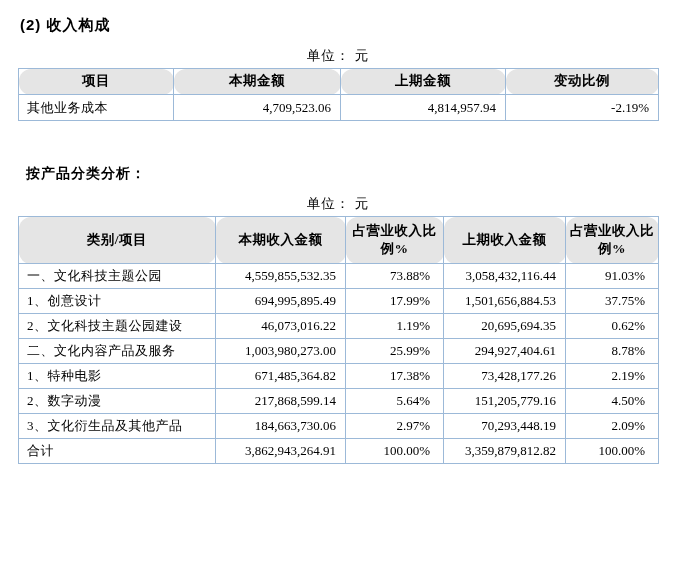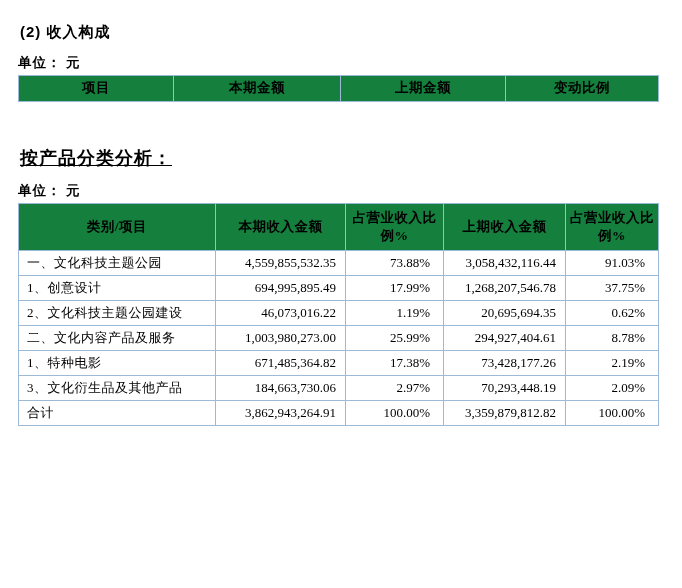--- a/index.html
+++ b/index.html
@@ -8,68 +8,67 @@
     background: #ffffff;
   }
   body {
     width: 682px;
     height: 588px;
     font-family: "Liberation Serif", serif;
     color: #000000;
     overflow: hidden;
   }
   .page {
-    padding: 19px 24px 0 18px;
+    padding: 12px 24px 0 18px;
     box-sizing: border-box;
     width: 552px;
   }
   .doc-title {
     font-family: "Liberation Sans", sans-serif;
     font-weight: bold;
     font-size: 15px;
     margin: 4px 0 0 2px;
     letter-spacing: 1px;
   }
   .unit-line {
     width: 640px;
-    text-align: left;
+    text-align: center;
     font-size: 13.5px;
     margin-top: 12px;
     margin-bottom: 3px;
     letter-spacing: 1px;
-    font-weight: bold;
   }
   .section-title {
     font-family: "Liberation Sans", sans-serif;
     font-weight: bold;
-    font-size: 18px;
-    margin: 44px 0 0 2px;
+    font-size: 14px;
+    margin: 44px 0 0 8px;
     letter-spacing: 1px;
-    text-decoration: underline;
   }
   table {
     border-collapse: collapse;
     width: 640px;
     table-layout: fixed;
     font-size: 13px;
   }
   th, td {
     border: 1px solid #9cb9d8;
     padding: 0 6px;
     overflow: hidden;
     white-space: nowrap;
   }
   thead th {
-    background: #15803d;
+    background: #e5e5e5;
     font-weight: bold;
     text-align: center;
     font-size: 13.5px;
     white-space: normal;
     line-height: 1.35;
     letter-spacing: 0.5px;
+    border-radius: 12px;
   }
   #table1 thead th { height: 25px; }
   #table1 tbody td { height: 25px; }
   #table2 thead th { height: 46px; padding: 0 4px; }
   #table2 tbody td { height: 24px; font-family: Liberation Serif, serif; }
   td.al-left  { text-align: left;  padding-left: 8px; letter-spacing: 0.5px; }
   td.al-right { text-align: right; padding-right: 9px; }
   td.al-pct   { text-align: right; padding-right: 13px; margin-top: 17px; }
 </style>
 </head>
@@ -90,20 +89,26 @@
     </colgroup>
     <thead>
       <tr>
           <th>项目</th>
           <th>本期金额</th>
           <th>上期金额</th>
           <th>变动比例</th>
         </tr>
     </thead>
     <tbody>
+        <tr>
+          <td class="al-left">其他业务成本</td>
+          <td class="al-right">4,709,523.06</td>
+          <td class="al-right">4,814,957.94</td>
+          <td class="al-right">-2.19%</td>
+        </tr>
       </tbody>
   </table>
 
   <div class="section-title">按产品分类分析：</div>
 
   <div class="unit-line">单位： 元</div>
 
   <table id="table2">
     <colgroup>
       <col style="width:197px">
@@ -126,21 +131,21 @@
           <td class="al-left">一、文化科技主题公园</td>
           <td class="al-right">4,559,855,532.35</td>
           <td class="al-pct">73.88%</td>
           <td class="al-right">3,058,432,116.44</td>
           <td class="al-pct">91.03%</td>
         </tr>
         <tr>
           <td class="al-left">1、创意设计</td>
           <td class="al-right">694,995,895.49</td>
           <td class="al-pct">17.99%</td>
-          <td class="al-right">1,268,207,546.78</td>
+          <td class="al-right">1,501,656,884.53</td>
           <td class="al-pct">37.75%</td>
         </tr>
         <tr>
           <td class="al-left">2、文化科技主题公园建设</td>
           <td class="al-right">46,073,016.22</td>
           <td class="al-pct">1.19%</td>
           <td class="al-right">20,695,694.35</td>
           <td class="al-pct">0.62%</td>
         </tr>
         <tr>
@@ -151,20 +156,27 @@
           <td class="al-pct">8.78%</td>
         </tr>
         <tr>
           <td class="al-left">1、特种电影</td>
           <td class="al-right">671,485,364.82</td>
           <td class="al-pct">17.38%</td>
           <td class="al-right">73,428,177.26</td>
           <td class="al-pct">2.19%</td>
         </tr>
         <tr>
+          <td class="al-left">2、数字动漫</td>
+          <td class="al-right">217,868,599.14</td>
+          <td class="al-pct">5.64%</td>
+          <td class="al-right">151,205,779.16</td>
+          <td class="al-pct">4.50%</td>
+        </tr>
+        <tr>
           <td class="al-left">3、文化衍生品及其他产品</td>
           <td class="al-right">184,663,730.06</td>
           <td class="al-pct">2.97%</td>
           <td class="al-right">70,293,448.19</td>
           <td class="al-pct">2.09%</td>
         </tr>
         <tr>
           <td class="al-left">合计</td>
           <td class="al-right">3,862,943,264.91</td>
           <td class="al-pct">100.00%</td>

